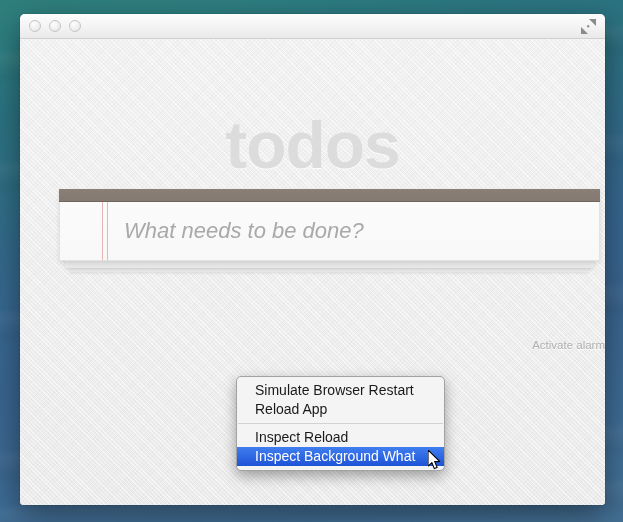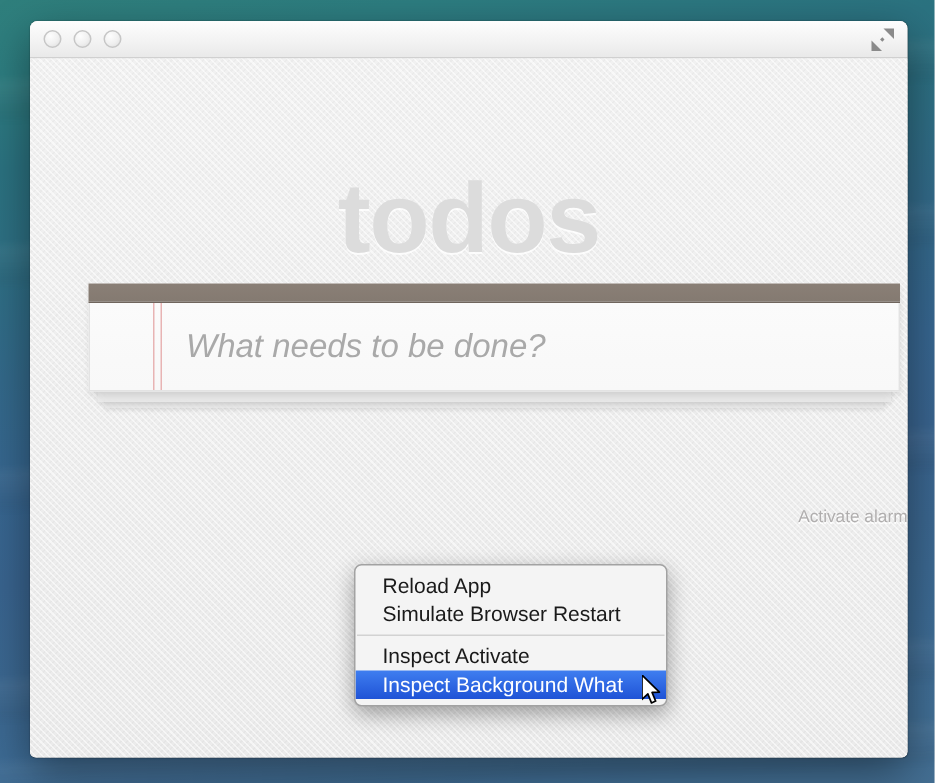--- a/index.html
+++ b/index.html
@@ -256,28 +256,28 @@
         <div id="rule-a" class="margin-rule"></div>
         <div id="rule-b" class="margin-rule"></div>
         <input id="new-todo" type="text" placeholder="What needs to be done?" style="">
       </div>
     </div>
 
     <div id="activate-alarm">Activate alarm</div>
 
     <div id="context-menu">
       <div class="menu-item">
+        <span>Simulate Browser Restart</span>
+      </div>
+      <div class="menu-item">
         <span>Reload App</span>
-      </div>
-      <div class="menu-item">
-        <span>Simulate Browser Restart</span>
       </div>
       <div class="menu-sep"></div>
       <div class="menu-item">
-        <span>Inspect Activate</span>
+        <span>Inspect Reload</span>
       </div>
       <div class="menu-item selected">
         <span>Inspect Background What</span>
       </div>
     </div>
 
     <div id="cursor">
       <svg width="14" height="21" viewBox="0 0 14 21">
         <polygon points="0,0 0,16.2 3.9,12.6 6.3,18.6 9.1,17.4 6.7,11.6 11.6,11.4" fill="#ffffff" stroke="#000000" stroke-width="1.1" stroke-linejoin="round"></polygon>
       </svg>

